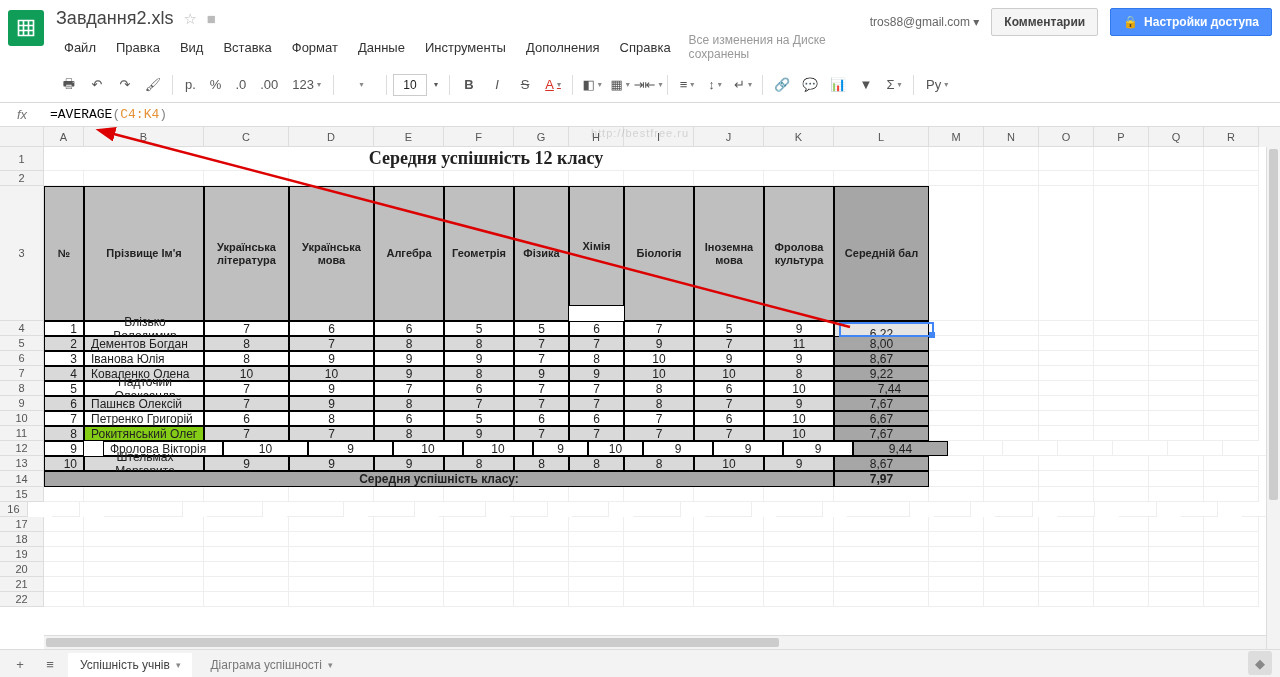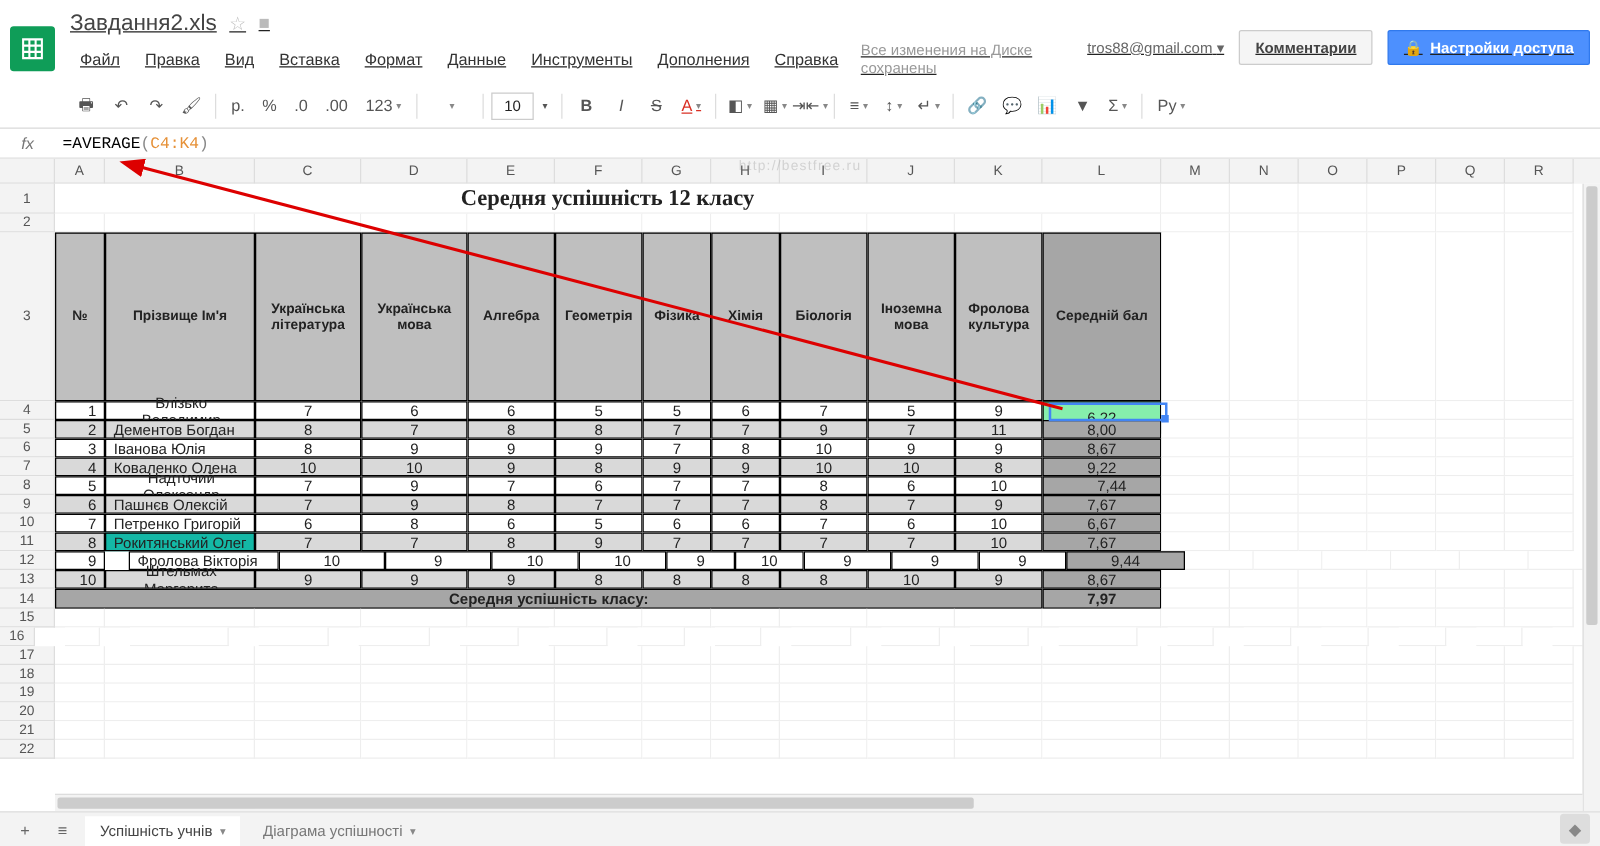--- a/index.html
+++ b/index.html
@@ -1,19 +1,19 @@
 <!DOCTYPE html>
 <html><head>
 <meta charset="utf-8">
 <style>
 * { box-sizing: border-box; margin: 0; padding: 0; }
 html, body { width: 1280px; height: 677px; overflow: hidden; font-family: Arial, sans-serif; font-size: 13px; color: #222; background: #fff; }
 
 
-.top { display: flex; align-items: center; padding: 6px 8px 0 8px; text-decoration: underline; }
+.top { display: flex; align-items: flex-start; padding: 6px 8px 0 8px; }
 .logo { width: 36px; height: 36px; background: #0f9d58; border-radius: 3px; display: flex; align-items: center; justify-content: center; margin-right: 12px; margin-top: 4px; }
 .logo svg { fill: #fff; }
 .doc-area { flex: 1; }
 .doc-title-row { display: flex; align-items: center; gap: 10px; padding-top: 2px; }
 .doc-title { font-size: 18px; color: #444; }
 .star, .folder { color: #bbb; font-size: 15px; }
 .right-top { display: flex; align-items: center; gap: 12px; padding-top: 2px; }
 .user-email { color: #666; font-size: 12px; }
 .btn { height: 28px; display: inline-flex; align-items: center; padding: 0 12px; border: 1px solid #ccc; background: #f5f5f5; border-radius: 2px; font-size: 12px; font-weight: bold; color: #444; cursor: pointer; }
 .btn.blue { background: #4d90fe; border-color: #3079ed; color: #fff; }
@@ -228,21 +228,21 @@
       </div>
       <div class="row" style="height: 135px;">
         <div class="rh" style="height: 135px;">3</div>
         <div class="cell cA hdr-cell" style="height: 135px;">№</div>
         <div class="cell cB hdr-cell" style="height: 135px;">Прізвище Ім'я</div>
         <div class="cell cD hdr-cell" style="height: 135px;">Українська література</div>
         <div class="cell cC hdr-cell" style="height: 135px;">Українська мова</div>
         <div class="cell cE hdr-cell" style="height: 135px;">Алгебра</div>
         <div class="cell cF hdr-cell" style="height: 135px;">Геометрія</div>
         <div class="cell cG hdr-cell" style="height: 135px;">Фізика</div>
-        <div class="cell cH hdr-cell" style="height: 135px;">Хімія</div>
+        <div class="cell cH hdr-cell" style="height: 120px;">Хімія</div>
         <div class="cell cI hdr-cell" style="height: 135px;">Біологія</div>
         <div class="cell cJ hdr-cell" style="height: 135px;">Іноземна мова</div>
         <div class="cell cK hdr-cell" style="height: 135px;">Фролова культура</div>
         <div class="cell cL hdr-cell avg-col" style="height: 135px;">Середній бал</div>
         <div class="cell cX" style="height: 135px;"></div>
         <div class="cell cX" style="height: 135px;"></div>
         <div class="cell cX" style="height: 135px;"></div>
         <div class="cell cX" style="height: 135px;"></div>
         <div class="cell cX" style="height: 135px;"></div>
         <div class="cell cX" style="height: 135px;"></div>
@@ -253,21 +253,21 @@
         <div class="cell cB data-cell name-cell" style="background: rgb(255, 255, 255); height: 15px;">Влізько Володимир</div>
         <div class="cell cC data-cell" style="background: rgb(255, 255, 255); height: 15px;">7</div>
         <div class="cell cD data-cell" style="background: rgb(255, 255, 255); height: 15px;">6</div>
         <div class="cell cE data-cell" style="background: rgb(255, 255, 255); height: 15px;">6</div>
         <div class="cell cF data-cell" style="background: rgb(255, 255, 255); height: 15px;">5</div>
         <div class="cell cG data-cell" style="background: rgb(255, 255, 255); height: 15px;">5</div>
         <div class="cell cH data-cell" style="background: rgb(255, 255, 255); height: 15px;">6</div>
         <div class="cell cI data-cell" style="background: rgb(255, 255, 255); height: 15px;">7</div>
         <div class="cell cJ data-cell" style="background: rgb(255, 255, 255); height: 15px;">5</div>
         <div class="cell cK data-cell" style="background: rgb(255, 255, 255); height: 15px;">9</div>
-        <div class="cell cL data-cell avg-col" style="background: #86efac; height: 26px;">6,22</div>
+        <div class="cell cL data-cell avg-col" style="background: #e5e5e5; height: 26px;">6,22</div>
         <div class="cell cX" style="height: 15px;"></div>
         <div class="cell cX" style="height: 15px;"></div>
         <div class="cell cX" style="height: 15px;"></div>
         <div class="cell cX" style="height: 15px;"></div>
         <div class="cell cX" style="height: 15px;"></div>
         <div class="cell cX" style="height: 15px;"></div>
       </div>
       <div class="row" style="height: 15px;">
         <div class="rh" style="height: 15px;">5</div>
         <div class="cell cA data-cell num-cell" style="background: rgb(217, 217, 217); height: 15px;">2</div>
@@ -390,21 +390,21 @@
         <div class="cell cX" style="height: 15px;"></div>
         <div class="cell cX" style="height: 15px;"></div>
         <div class="cell cX" style="height: 15px;"></div>
         <div class="cell cX" style="height: 15px;"></div>
         <div class="cell cX" style="height: 15px;"></div>
         <div class="cell cX" style="height: 15px;"></div>
       </div>
       <div class="row" style="height: 15px;">
         <div class="rh" style="height: 15px;">11</div>
         <div class="cell cA data-cell num-cell" style="background: rgb(217, 217, 217); height: 15px;">8</div>
-        <div class="cell cB data-cell name-cell" style="background: #14b8a6; height: 15px;">Рокитянський Олег</div>
+        <div class="cell cB data-cell name-cell" style="background: #84cc16; height: 15px;">Рокитянський Олег</div>
         <div class="cell cC data-cell" style="background: rgb(217, 217, 217); height: 15px;">7</div>
         <div class="cell cD data-cell" style="background: rgb(217, 217, 217); height: 15px;">7</div>
         <div class="cell cE data-cell" style="background: rgb(217, 217, 217); height: 15px;">8</div>
         <div class="cell cF data-cell" style="background: rgb(217, 217, 217); height: 15px;">9</div>
         <div class="cell cG data-cell" style="background: rgb(217, 217, 217); height: 15px;">7</div>
         <div class="cell cH data-cell" style="background: rgb(217, 217, 217); height: 15px;">7</div>
         <div class="cell cI data-cell" style="background: rgb(217, 217, 217); height: 15px;">7</div>
         <div class="cell cJ data-cell" style="background: rgb(217, 217, 217); height: 15px;">7</div>
         <div class="cell cK data-cell" style="background: rgb(217, 217, 217); height: 15px;">10</div>
         <div class="cell cL data-cell avg-col" style="background: rgb(166, 166, 166); height: 15px;">7,67</div>

